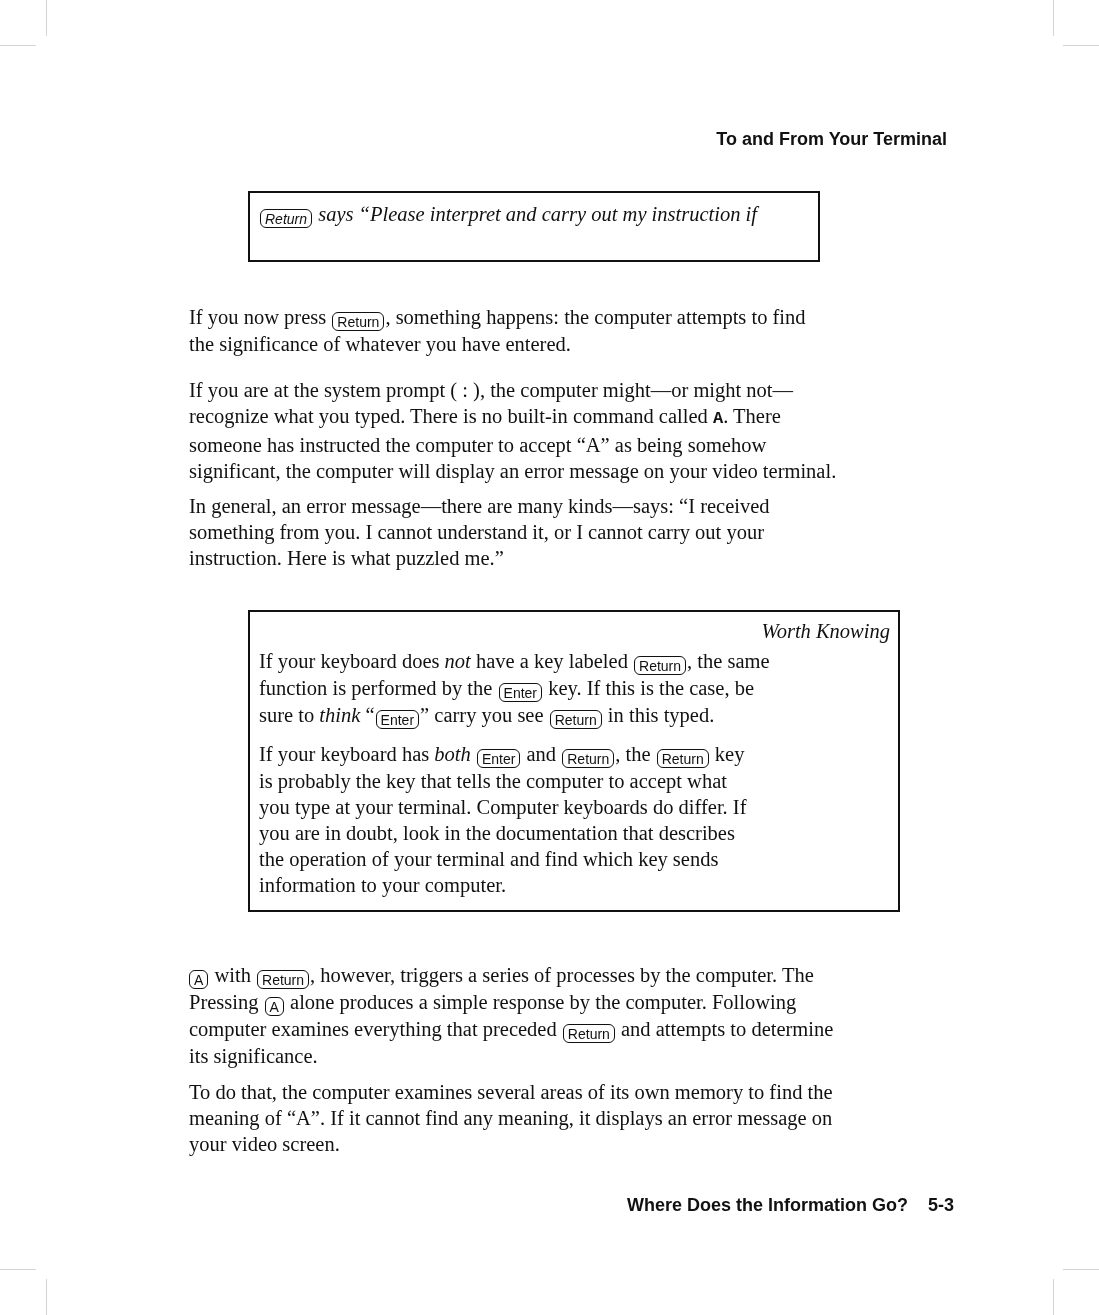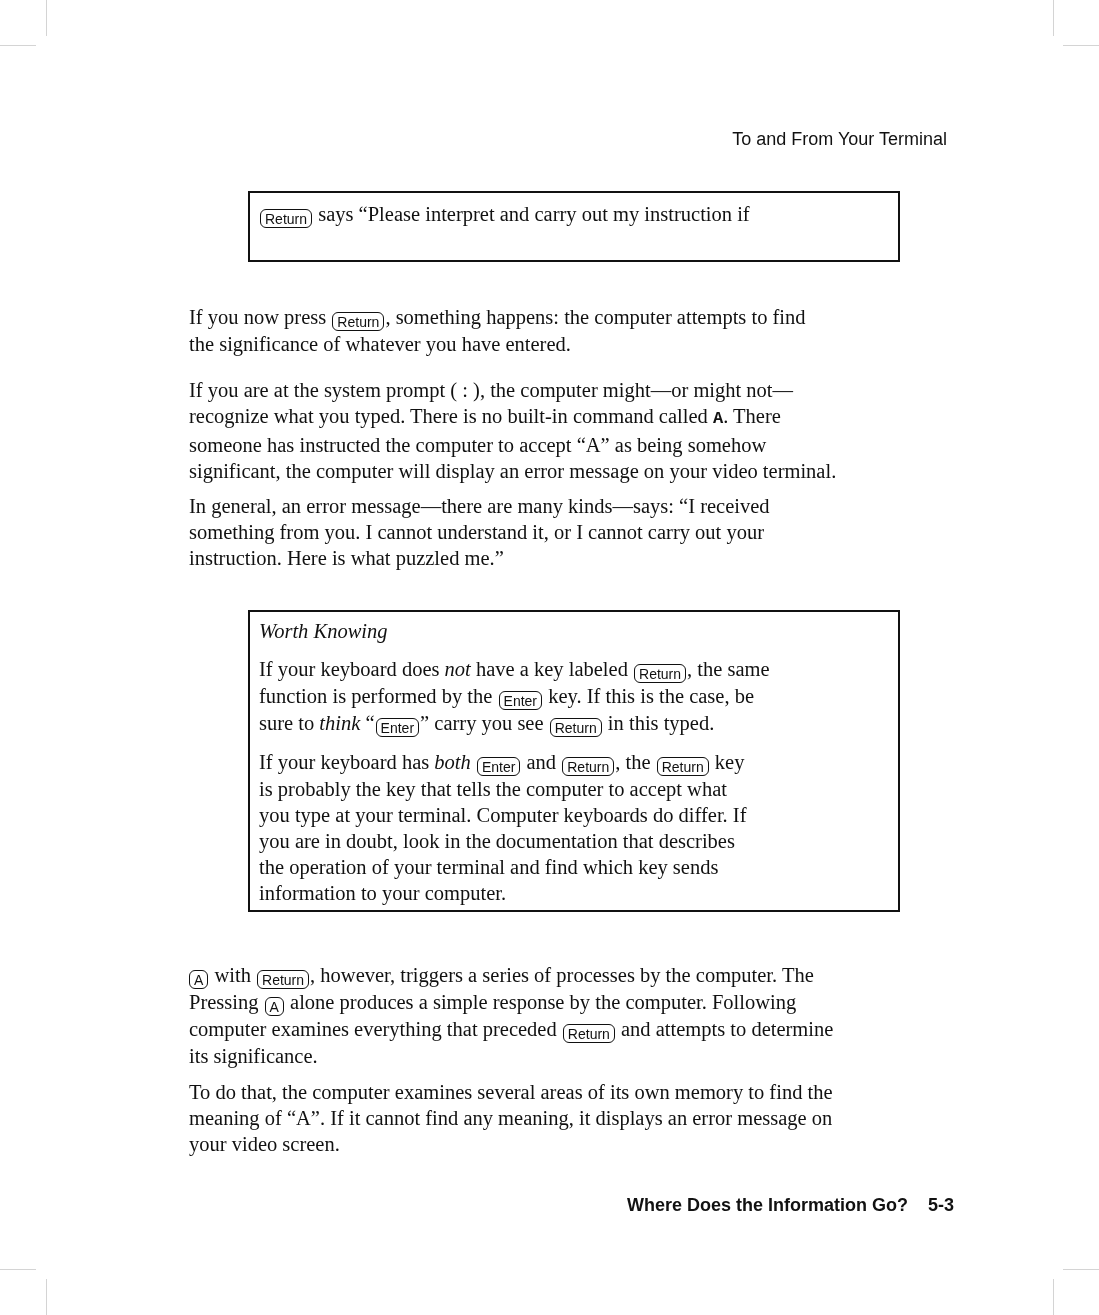--- a/index.html
+++ b/index.html
@@ -1,35 +1,35 @@
 <!DOCTYPE html>
 <html><head>
 <meta charset="utf-8">
 <style>
   html, body { margin:0; padding:0; background:#ffffff; }
   body { width:1099px; height:1315px; position:relative; overflow:hidden;
          font-family:"DejaVu Serif","Liberation Serif",serif; color:#111; }
   .crop { position:absolute; background:#d4d4d4; }
   .header { position:absolute; right:152px; top:129px;
-            font-family:"Liberation Sans",sans-serif; font-weight:normal; font-size:18px; color:#111; }
+            font-family:"Liberation Sans",sans-serif; font-weight:bold; font-size:18px; color:#111; }
   .footer { position:absolute; right:145px; top:1195px;
             font-family:"Liberation Sans",sans-serif; font-weight:bold; font-size:18px; color:#111;margin-left:34px; }
   .footer .pg { margin-left:20px; }
   .box { position:absolute; border:2px solid #111; box-sizing:border-box; }
-  .box1 { left:248px; top:191px; width:652px; height:71px; padding:8px 8px 0 9px; }
+  .box1 { left:248px; top:191px; width:572px; height:71px; padding:8px 8px 0 9px;font-style:italic; }
   .box2 { left:248px; top:610px; width:652px; height:302px; padding:6px 8px 0 9px; }
   .txt { font-family:"Liberation Serif",serif; font-size:20.5px; line-height:26px; margin:0; }
   .para { position:absolute; left:189px; width:780px; }
   .box .txt { white-space:nowrap; }
   .para .txt { white-space:nowrap; }
   .key { display:inline-block; font-family:"Liberation Sans",sans-serif; font-size:14px;
          line-height:16px; padding:1px 4px 0 4px; border:1.6px solid #111; border-radius:6px;
          border-top-width:1.2px; vertical-align:-3px; margin:0 1px; color:#111; }
   .mono { font-family:"Liberation Mono",monospace; font-weight:bold; font-size:17px; }
-  .title-it { font-style:italic; margin-bottom:12px; }
+  .title-it { font-style:italic; margin-bottom:4px;text-align:right; }
   .gap { margin-top:12px; }
 </style>
 </head>
 <body>
 
 <div class="crop" style="left:46px;top:0;width:1px;height:36px;"></div>
 <div class="crop" style="left:0;top:45px;width:36px;height:1px;"></div>
 <div class="crop" style="left:1053px;top:0;width:1px;height:36px;"></div>
 <div class="crop" style="left:1063px;top:45px;width:36px;height:1px;"></div>
 <div class="crop" style="left:0;top:1269px;width:36px;height:1px;"></div>

